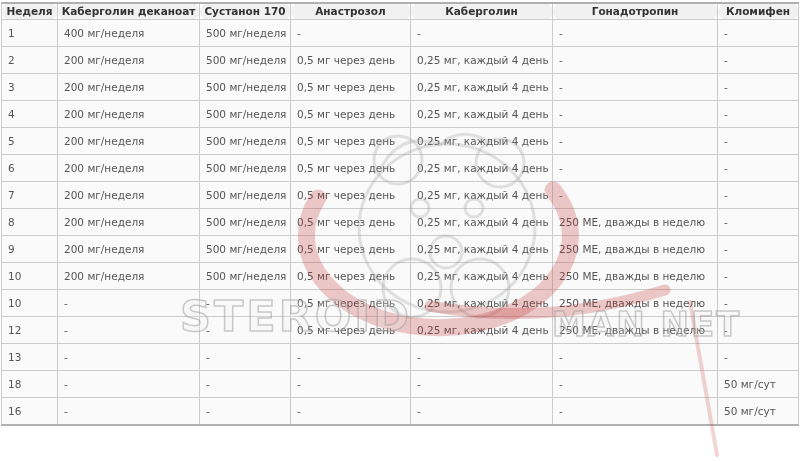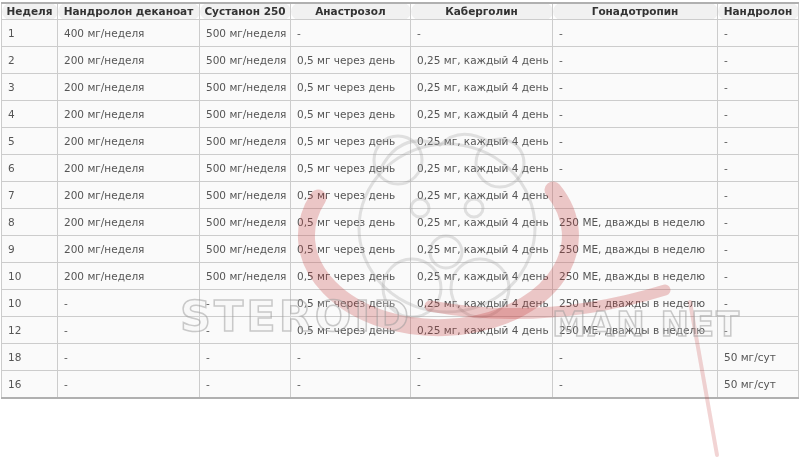--- a/index.html
+++ b/index.html
@@ -66,26 +66,26 @@
         <col style="width: 142px;">
         <col style="width: 91px;">
         <col style="width: 120px;">
         <col style="width: 142px;">
         <col style="width: 165px;">
         <col style="width: 81px;">
       </colgroup>
     <thead>
       <tr id="head-row">
           <th>Неделя</th>
-          <th>Нандролон деканоат</th>
-          <th>Сустанон 250</th>
+          <th>Каберголин деканоат</th>
+          <th>Сустанон 170</th>
           <th>Анастрозол</th>
           <th>Каберголин</th>
           <th>Гонадотропин</th>
-          <th>Нандролон</th>
+          <th>Кломифен</th>
         </tr>
     </thead>
     <tbody id="body-rows">
         <tr>
           <td>1</td>
           <td>400 мг/неделя</td>
           <td>500 мг/неделя</td>
           <td>-</td>
           <td>-</td>
           <td>-</td>
@@ -181,20 +181,29 @@
           <td>250 МЕ, дважды в неделю</td>
           <td>-</td>
         </tr>
         <tr>
           <td>12</td>
           <td>-</td>
           <td>-</td>
           <td>0,5 мг через день</td>
           <td>0,25 мг, каждый 4 день</td>
           <td>250 МЕ, дважды в неделю</td>
+          <td>-</td>
+        </tr>
+        <tr>
+          <td>13</td>
+          <td>-</td>
+          <td>-</td>
+          <td>-</td>
+          <td>-</td>
+          <td>-</td>
           <td>-</td>
         </tr>
         <tr>
           <td>18</td>
           <td>-</td>
           <td>-</td>
           <td>-</td>
           <td>-</td>
           <td>-</td>
           <td>50 мг/сут</td>

